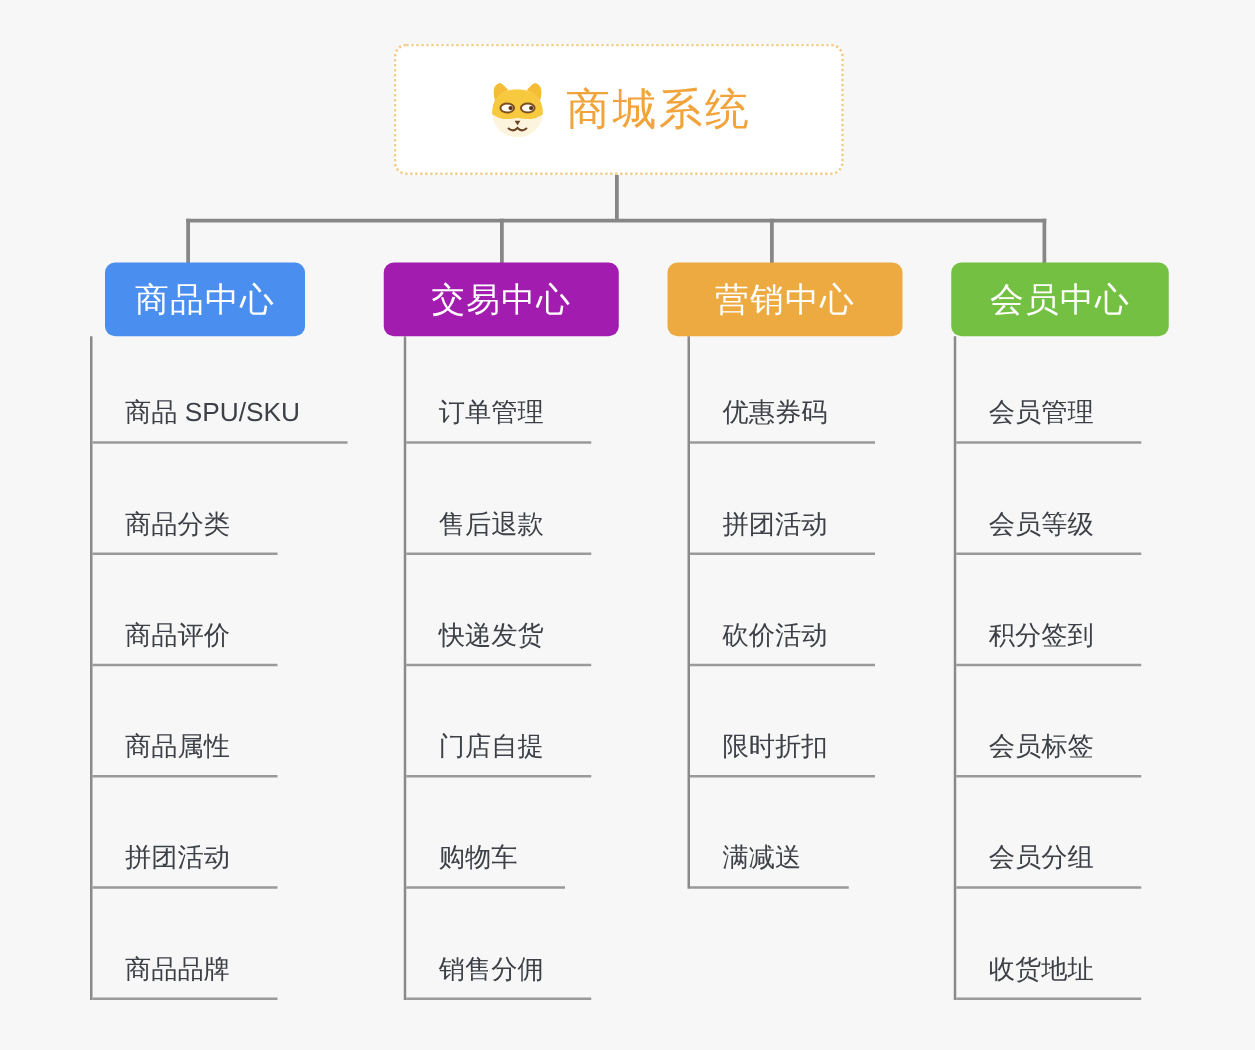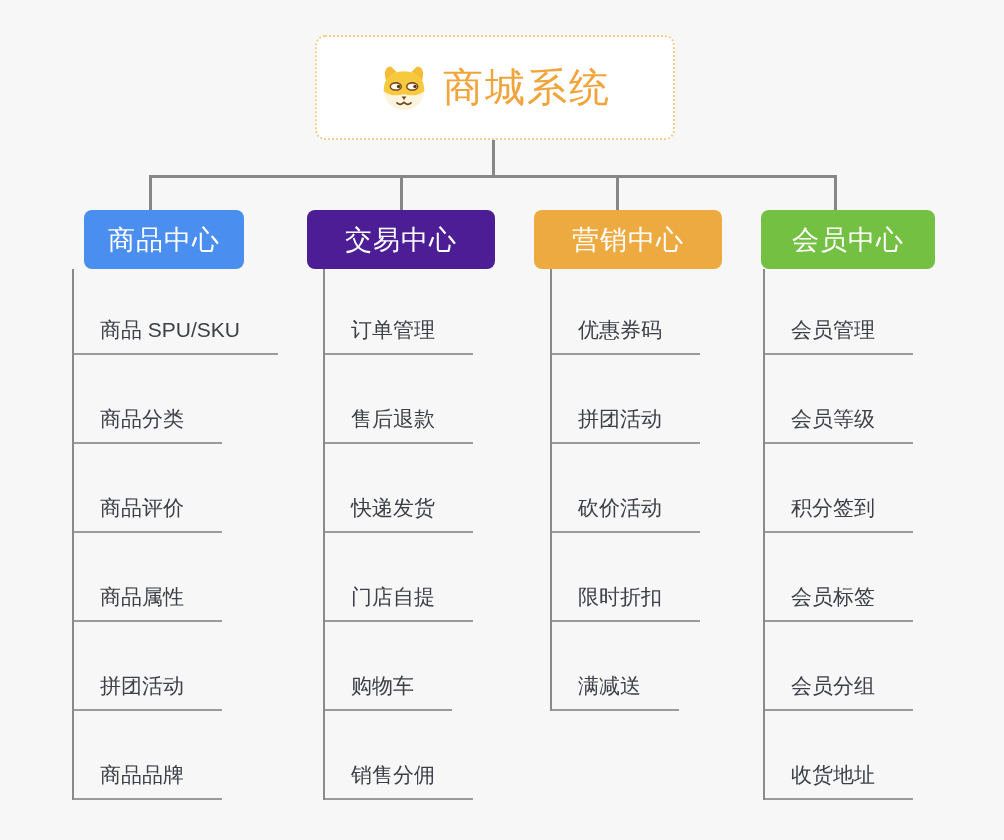--- a/index.html
+++ b/index.html
@@ -5,21 +5,21 @@
   html,body{margin:0;padding:0;}
   body{font-family:"Liberation Sans","DejaVu Sans",sans-serif;}
   .canvas{position:relative;width:1004px;height:840px;background:#f7f7f7;overflow:hidden;}
 
   
   .root-node{
     position:absolute;left:315px;top:35px;width:360px;height:105px;
     box-sizing:border-box;background:#ffffff;border:2px dotted #f3cd8c;border-radius:10px;
     display:flex;align-items:center;justify-content:center;gap:14px;
   }
-  .root-title{font-size:40px;color:#f2a43c;letter-spacing:2px;}
+  .root-title{font-size:35px;color:#f2a43c;letter-spacing:2px;}
   .root-icon{width:50px;height:46px;display:block;}
 
   
   .conn{position:absolute;background:#878787;}
   .conn.v{width:3px;}
   .conn.h{height:3px;}
   #conn-root{left:492px;top:140px;height:36px;}
   #conn-hbar{left:149px;top:175px;width:688px;}
   #conn-b0{left:149px;top:175px;height:36px;}
   #conn-b1{left:400px;top:175px;height:36px;}
@@ -97,21 +97,21 @@
       <div class="item">
           <span>拼团活动</span>
         </div>
       <div class="item">
           <span>商品品牌</span>
         </div>
     </div>
   </div>
 
   <div class="branch" id="branch-1">
-    <div class="branch-header" style="background: #4c1d95;">交易中心</div>
+    <div class="branch-header" style="background: #a21caf;">交易中心</div>
     <div class="branch-items">
       <div class="item">
           <span>订单管理</span>
         </div>
       <div class="item">
           <span>售后退款</span>
         </div>
       <div class="item">
           <span>快递发货</span>
         </div>

